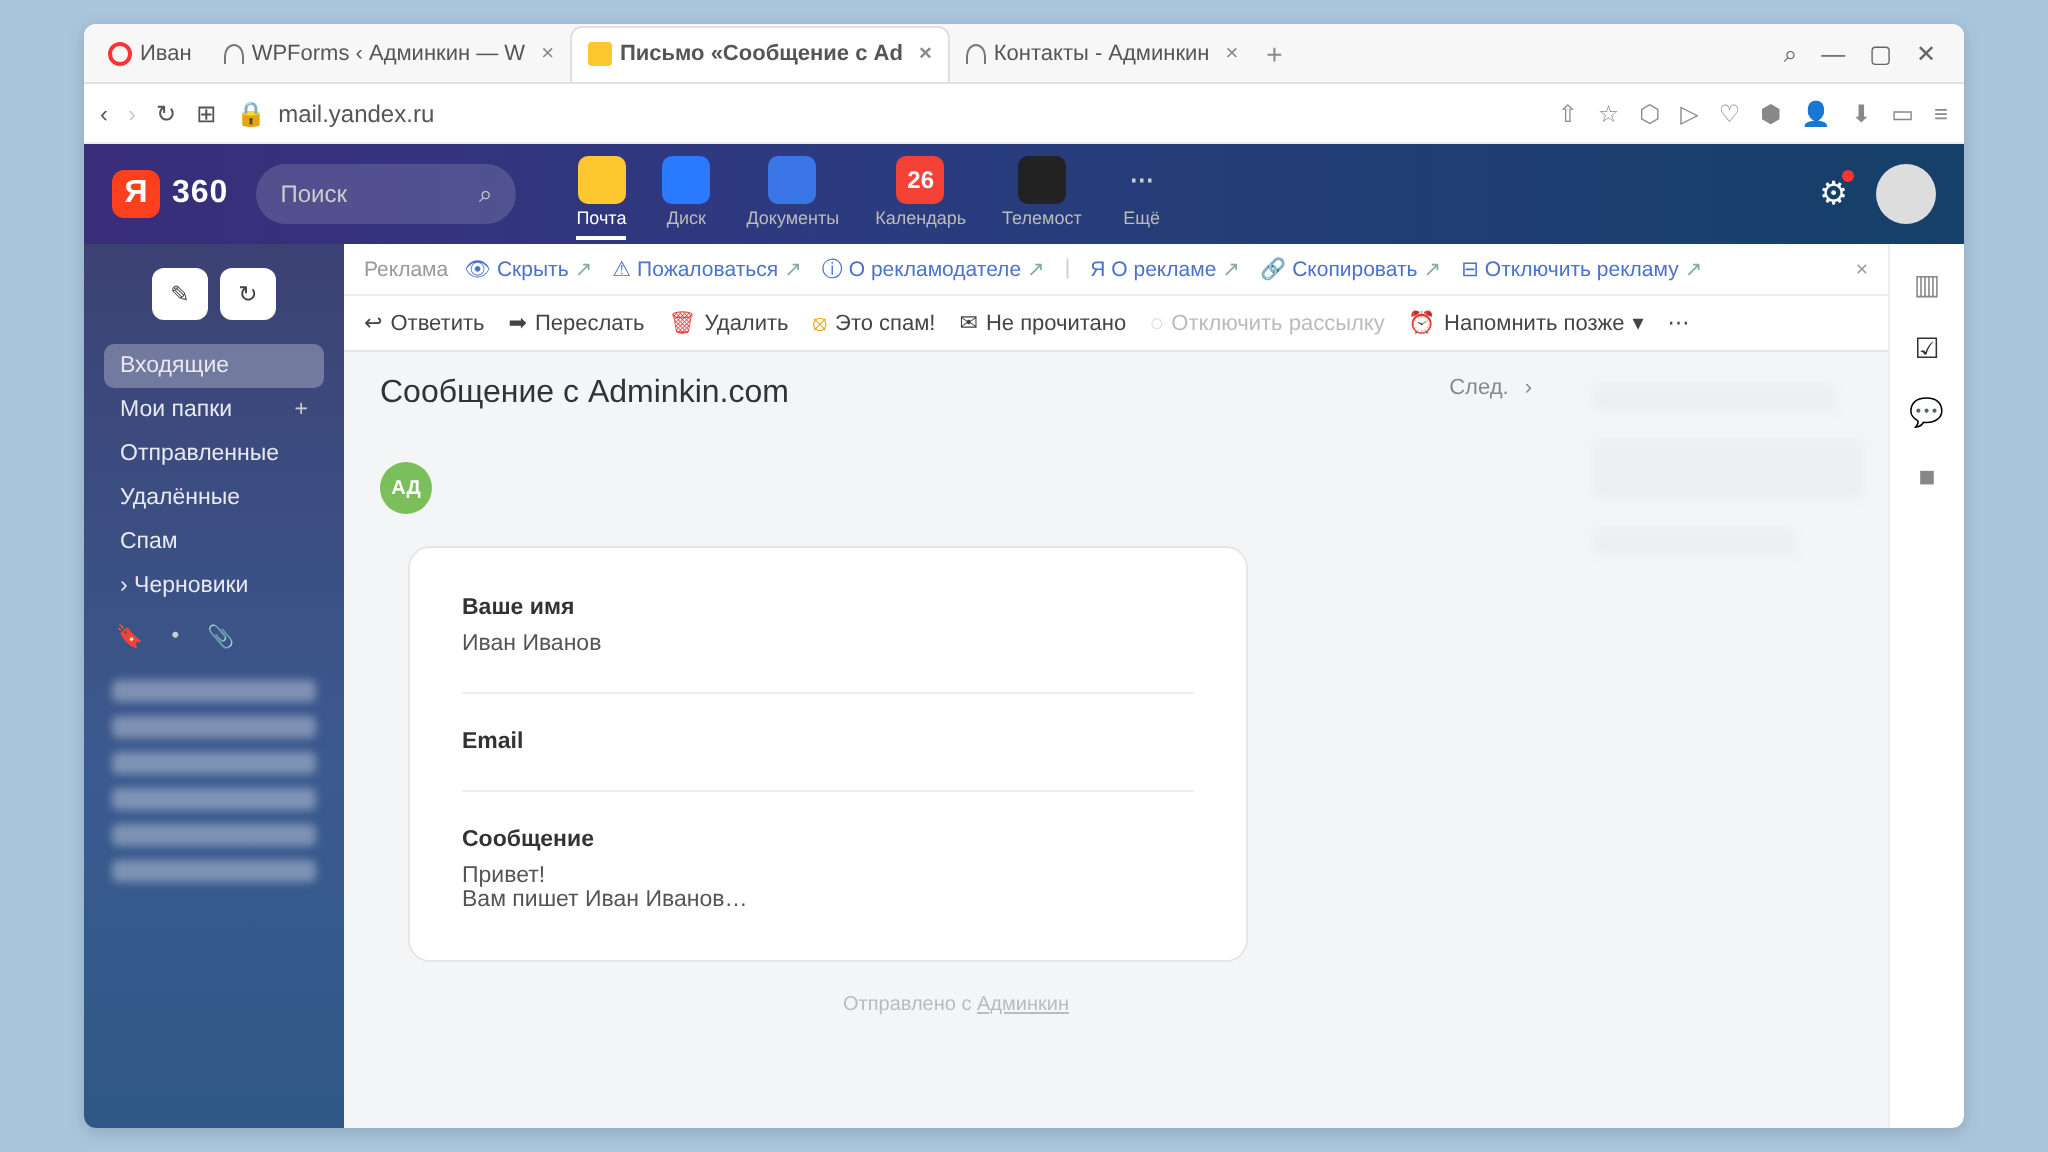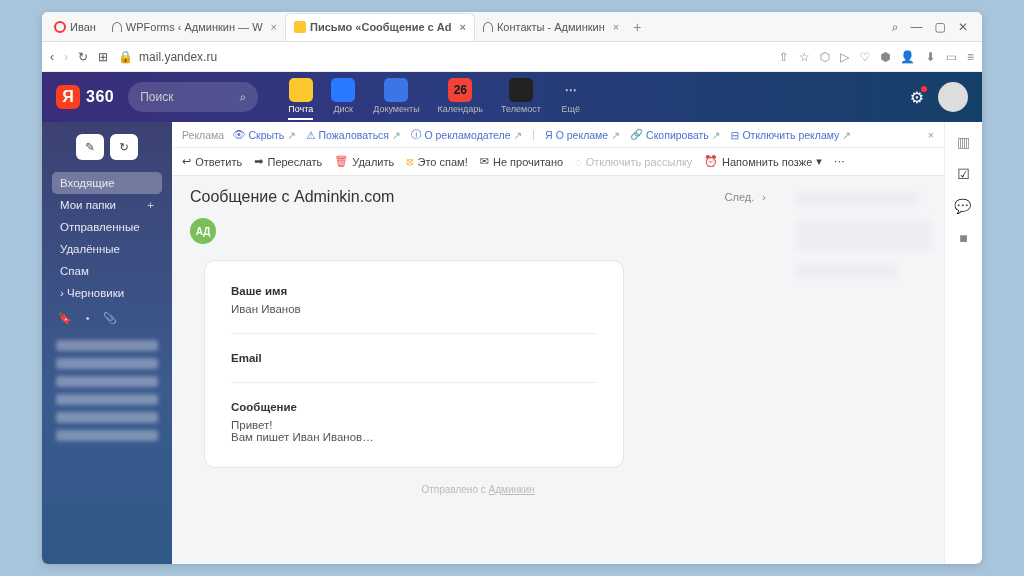--- a/index.html
+++ b/index.html
@@ -22,21 +22,21 @@
 
 
 .ya-header { height: 50px; background: linear-gradient(90deg,#3a2d7a 0%,#2c3b80 40%,#154068 100%); display: flex; align-items: center; padding: 0 14px; gap: 14px; }
 .ya-logo { display: flex; align-items: center; gap: 6px; }
 .ya-logo-sq { width: 24px; height: 24px; background: #fc3f1d; border-radius: 6px; color: #fff; font-weight: 800; font-size: 16px; display: flex; align-items: center; justify-content: center; }
 .ya-logo-txt { color: #fff; font-size: 16px; font-weight: 600; letter-spacing: .5px; }
 .ya-search { width: 130px; height: 30px; background: rgba(255,255,255,.15); border-radius: 16px; display: flex; align-items: center; padding: 0 12px; color: #ccc; font-size: 12px; justify-content: space-between; }
 .ya-services { display: flex; gap: 18px; margin-left: 16px; }
 .ya-svc { display: flex; flex-direction: column; align-items: center; gap: 2px; color: #bbb; font-size: 9px; cursor: pointer; }
 .ya-svc.active { color: #fff; border-bottom: 2px solid #fff; padding-bottom: 4px; margin-bottom: -4px; }
-.ya-svc-icon { width: 24px; height: 24px; border-radius: 5px; display: flex; align-items: center; justify-content: center; font-size: 12px; font-weight: 700; color: #0f172a; }
+.ya-svc-icon { width: 24px; height: 24px; border-radius: 5px; display: flex; align-items: center; justify-content: center; font-size: 12px; font-weight: 700; color: #ffffff; }
 .ya-header-right { margin-left: auto; display: flex; align-items: center; gap: 14px; }
 .ya-gear { color: #fff; font-size: 16px; position: relative; }
 .ya-gear::after { content:""; position:absolute; top:-2px; right:-3px; width:6px; height:6px; background:#f33; border-radius:50%; }
 .ya-avatar { width: 30px; height: 30px; background: #ddd; border-radius: 50%; }
 
 
 .content { flex: 1; display: flex; background: linear-gradient(180deg,#3c4173 0%,#3b5a8f 60%,#2f5886 100%); overflow: hidden; }
 .sidebar { width: 130px; padding: 12px 10px; color: #e8e8f0; font-size: 11.5px; }
 .compose-row { display: flex; gap: 6px; margin-bottom: 12px; justify-content: center; }
 .compose-btn { width: 28px; height: 26px; background: #fff; border-radius: 6px; display: flex; align-items: center; justify-content: center; color: #444; }
@@ -50,24 +50,24 @@
 .ad-bar { height: 26px; background: #fff; display: flex; align-items: center; gap: 8px; padding: 0 10px; font-size: 10.5px; color: #4b72cc; border-bottom: 1px solid #eee; }
 .ad-bar .muted { color: #999; }
 .ad-item { display: flex; align-items: center; gap: 3px; cursor: pointer; }
 .ad-close { margin-left: auto; color: #999; }
 .toolbar { height: 28px; background: #fff; display: flex; align-items: center; gap: 12px; padding: 0 10px; font-size: 11px; color: #444; border-bottom: 1px solid #e5e5e5; }
 .tb-item { display: flex; align-items: center; gap: 4px; cursor: pointer; }
 .tb-item.disabled { color: #bbb; }
 
 .mail-body { flex: 1; display: flex; overflow: hidden; }
 .mail-main { flex: 1; padding: 12px 18px; overflow: auto; }
-.subject-row { display: flex; align-items: center; justify-content: space-between; }
+.subject-row { display: flex; align-items: flex-start; justify-content: space-between; }
 .subject { font-size: 16px; color: #333; }
 .next-link { font-size: 11px; color: #888; display: flex; align-items: center; gap: 8px; }
-.sender-row { display: flex; align-items: center; gap: 8px; margin-top: 12px; font-size: 11px; color: #888; }
+.sender-row { display: flex; align-items: center; gap: 8px; margin-top: 25px; font-size: 11px; color: #888; }
 .sender-av { width: 26px; height: 26px; border-radius: 50%; background: #7abf5a; color: #fff; display: flex; align-items: center; justify-content: center; font-size: 10px; font-weight: 600; }
 .sender-name { color: #333; }
 .msg-card { background: #fff; border: 1px solid #e5e5e5; border-radius: 11px; margin: 16px 0 0 14px; padding: 24px 26px; width: 420px; font-size: 11.5px; color: #333; }
 .msg-card .label { font-weight: 700; margin-top: 18px; }
 .msg-card .label:first-child { margin-top: 0; }
 .msg-card .value { margin-top: 6px; color: #555; }
 .msg-card hr { border: none; border-top: 1px solid #eee; margin: 18px 0 0; }
 .msg-card a { color: #2559c6; text-decoration: underline; }
 .msg-footer { text-align: center; font-size: 10px; color: #bbb; margin-top: 16px; }
 .mail-side { width: 160px; padding: 16px 12px; }

